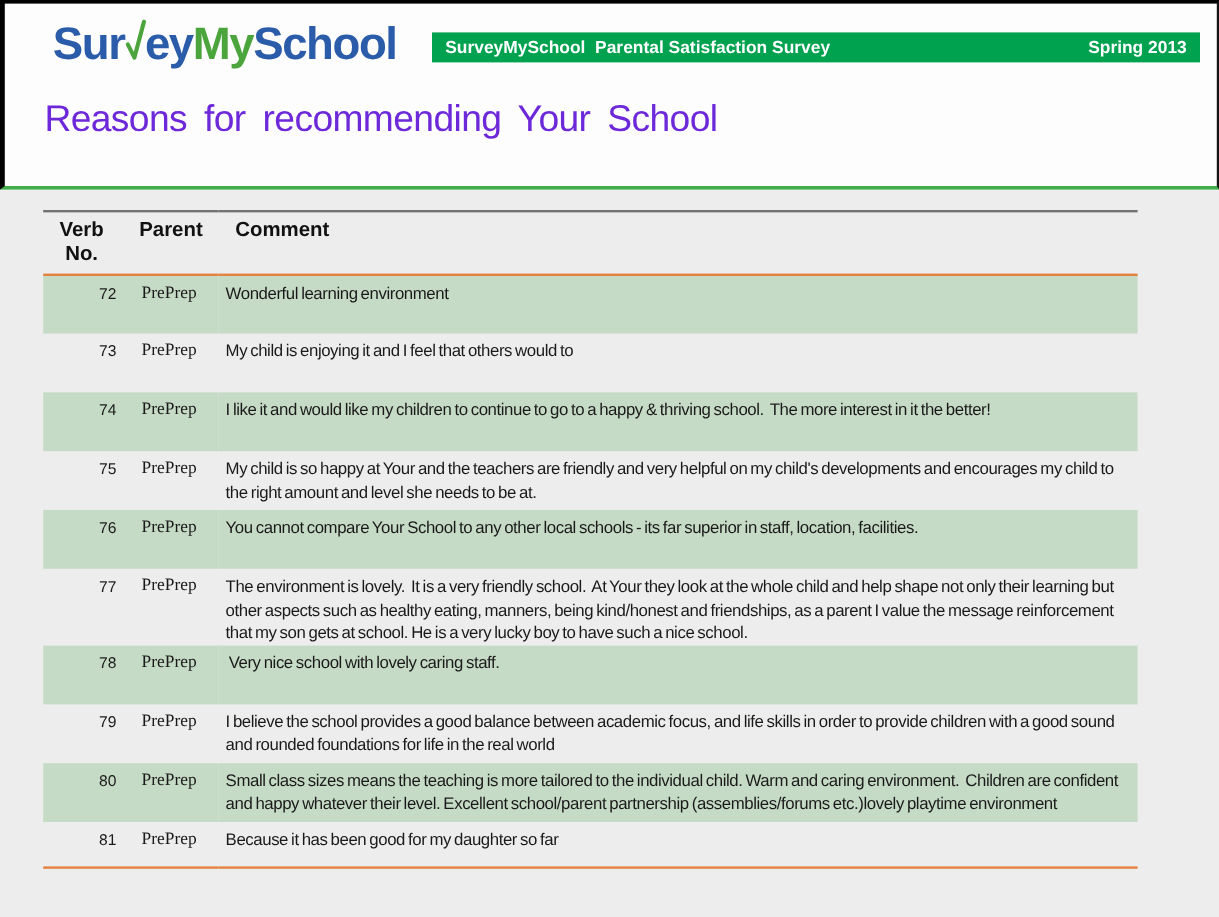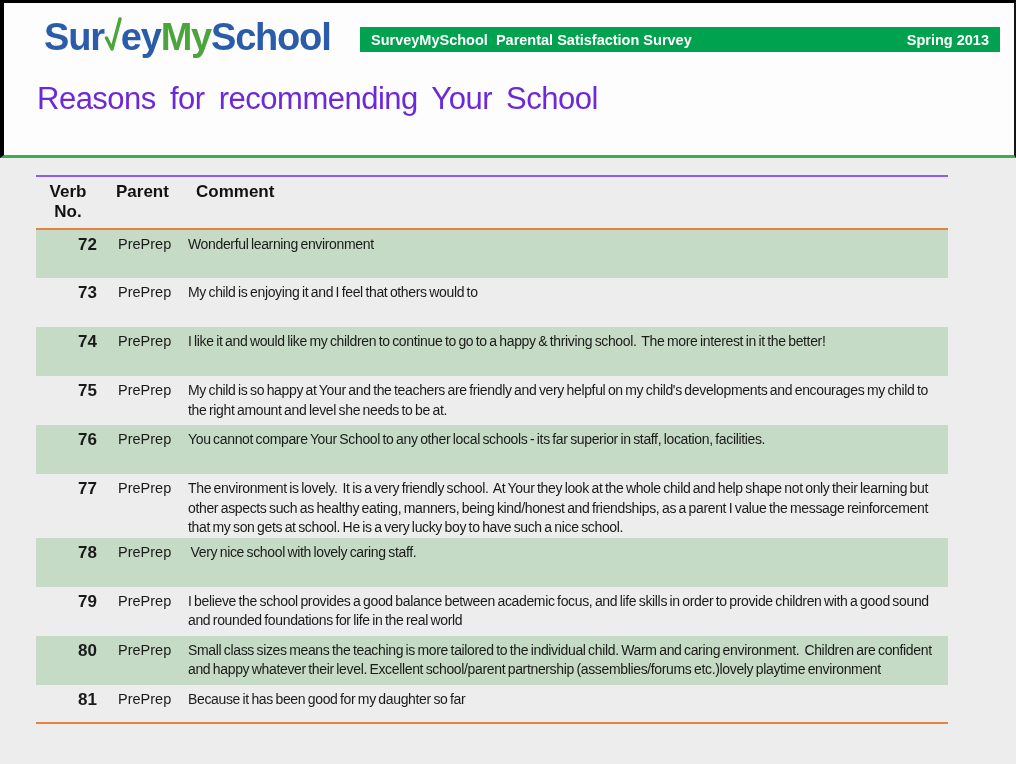--- a/index.html
+++ b/index.html
@@ -41,39 +41,39 @@
   }
 
   
   .content{
     box-sizing:border-box;width:1016px;height:606px;background:#ecedec;
     padding-top:17px;
   }
   table.comments{
     margin-left:36px;width:912px;table-layout:fixed;
     border-collapse:collapse;border-spacing:0;
-    border-top:2px solid #8b5cf6;border-bottom:2px solid #e5823f;
+    border-top:2px solid #737373;border-bottom:2px solid #e5823f;
   }
   col.c1{width:64px;} col.c2{width:82px;} col.c3{width:766px;}
   thead th{
     border-bottom:2px solid #e5823f;height:46px;vertical-align:top;
     padding:5px 0 0 0;font-size:17px;color:#111;line-height:20px;text-align:left;
   }
   th.h-no{text-align:center;}
   th.h-parent{padding-left:16px;}
   th.h-comment{padding-left:14px;}
   tbody td{
     vertical-align:top;padding:5px 0 0 0;color:#1a1a1a;
     font-size:14px;line-height:19.5px;
   }
   tbody tr{height:49px;}
   tbody tr:last-child{height:38px;}
   tbody tr:nth-child(odd){background:#c6dbc6;}
-  td.c-no{text-align:right;padding-right:3px;font-size:17px;font-weight:bold;}
-  td.c-parent{padding-left:18px;font-size:14.5px;}
+  td.c-no{text-align:right;padding-right:3px;font-size:13px;}
+  td.c-parent{padding-left:18px;font-size:14.5px;font-family:Liberation Serif, serif;}
   td.c-comment{
     padding-left:6px;padding-right:4px;
     letter-spacing:-0.35px;word-spacing:-1px;white-space:pre-wrap;
   }
 </style>
 </head>
 <body>
 
 <div class="page">
 

